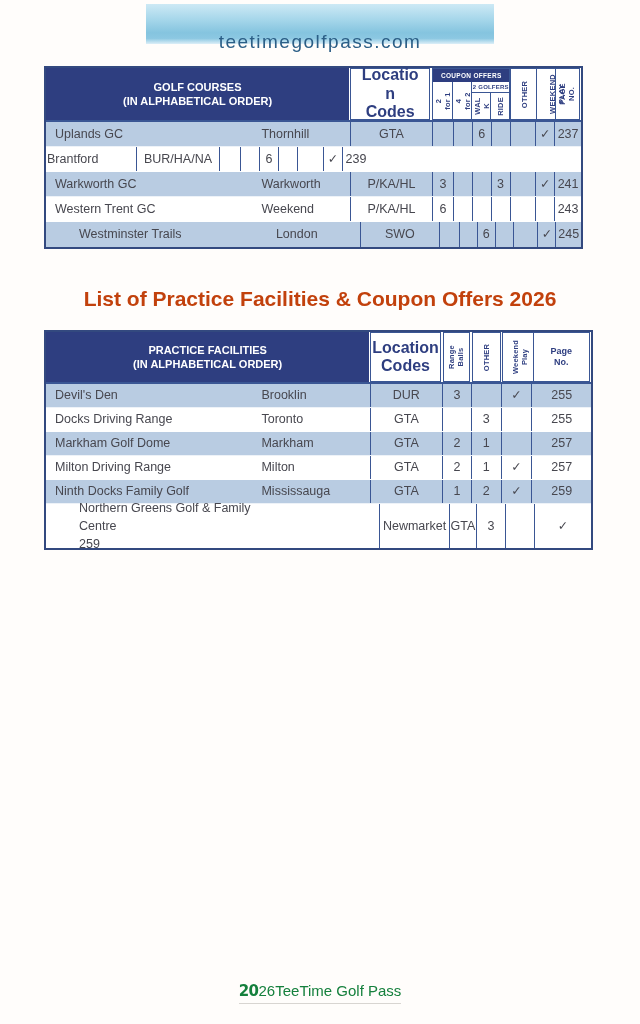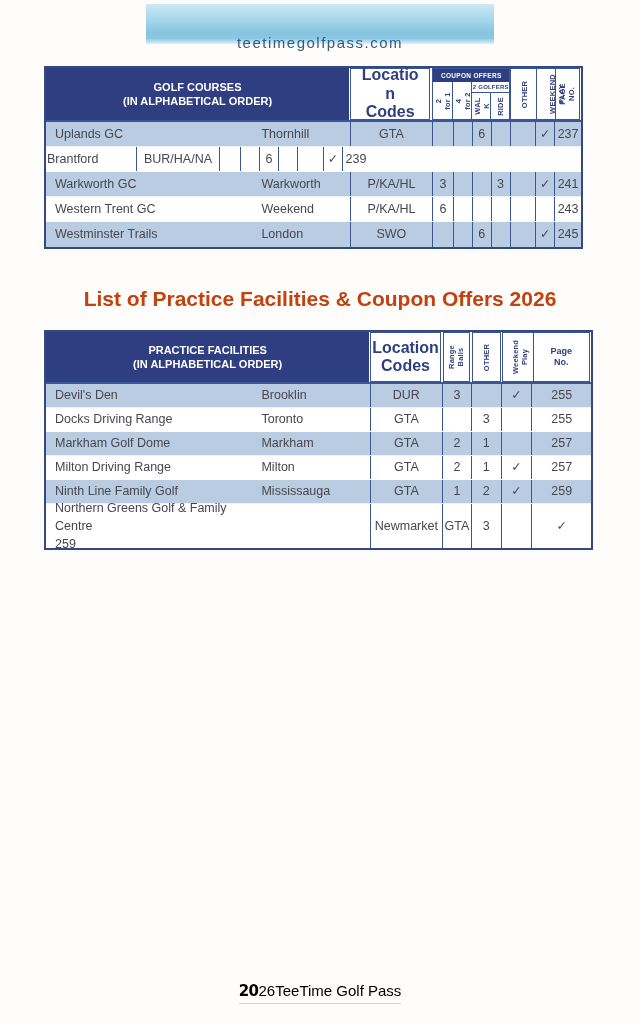--- a/index.html
+++ b/index.html
@@ -18,21 +18,21 @@
     font-family:"Liberation Sans",sans-serif;
     overflow:hidden;
   }
   
   .banner{
     position:absolute;top:4px;left:146px;width:348px;height:40px;
     background:linear-gradient(to bottom,#cde9f5 0%,#a5d6ea 40%,#85c4df 72%,#8cc8e2 86%,#ddeff8 100%);
     display:flex;align-items:center;justify-content:center;
   }
   .banner span{
-    font-size:15px;color:#2b5e86;letter-spacing:1.5px;margin-top:36px;
+    font-size:19px;color:#2b5e86;letter-spacing:1.5px;margin-top:36px;
   }
   
   .tbl{
     position:absolute;left:44px;
     border:2px solid #33497f;
     background:#fff;
   }
   .thead{display:flex;background:#fff;border-bottom:2px solid var(--bd);}
   .title-cell{
     background:var(--navy);color:#fff;font-weight:bold;font-size:11px;line-height:1.3;
@@ -66,21 +66,21 @@
   .cright{width:38px;border-left:1px solid var(--bd);display:flex;flex-direction:column;}
   .golfers-bar{
     height:11px;border-bottom:1px solid var(--bd);
     color:var(--navy);font-weight:bold;font-size:6px;
     display:flex;align-items:center;justify-content:center;letter-spacing:0.2px;
   }
   .cright-cols{flex:1;display:flex;}
   .pageno-label{font-size:9px;line-height:1.2;}
   
   .trow{display:flex;border-bottom:1px solid rgba(255,255,255,0.75);}
-  .trow:last-child{border-bottom:none;}
+  .trow:last-child{border-bottom:none;padding-left:24px;}
   .trow.stripe{background:var(--stripe);}
   .trow.plain{background:#fff;}
   #golf-rows .trow{height:25px;}
   #practice-rows .trow{height:24px;}
   #practice-rows .trow.tall{height:44px;}
   .cell{
     display:flex;align-items:center;justify-content:center;
     font-size:12.5px;color:var(--ink);white-space:pre-line;line-height:1.45;
     border-left:1px solid transparent;
   }
@@ -100,21 +100,21 @@
   .t2-other{width:30px;border-left-color:var(--bd);}
   .t2-weekend{width:31px;border-left-color:var(--bd);}
   .t2-page{width:60px;border-left-color:var(--bd);}
   
   .section-heading{
     position:absolute;top:287px;left:0;width:640px;text-align:center;
     font-size:21px;font-weight:bold;color:#c2410c;
   }
   .footer{
     position:absolute;top:982px;left:0;width:640px;text-align:center;
-    font-size:15px;color:#000000;
+    font-size:15px;color:#15803d;
   }
   .footer .wrap{display:inline-block;border-bottom:1px solid #d8d5d1;padding-bottom:3px;}
   .footer .logo{font-weight:bold;letter-spacing:-0.5px;font-family:"DejaVu Sans",sans-serif;}
 </style>
 </head>
 <body>
 
 <div class="banner">
   <span>teetimegolfpass.com</span>
 </div>
@@ -302,21 +302,21 @@
       <div class="trow plain">
         <div class="cell t2-name">Milton Driving Range</div>
         <div class="cell t2-town">Milton</div>
         <div class="cell t2-codes">GTA</div>
         <div class="cell t2-range">2</div>
         <div class="cell t2-other">1</div>
         <div class="cell t2-weekend">✓</div>
         <div class="cell t2-page">257</div>
       </div>
       <div class="trow stripe">
-        <div class="cell t2-name">Ninth Line Family Golf</div>
+        <div class="cell t2-name">Ninth Docks Family Golf</div>
         <div class="cell t2-town">Mississauga</div>
         <div class="cell t2-codes">GTA</div>
         <div class="cell t2-range">1</div>
         <div class="cell t2-other">2</div>
         <div class="cell t2-weekend">✓</div>
         <div class="cell t2-page">259</div>
       </div>
       <div class="trow plain tall">
         <div class="cell t2-name">Northern Greens Golf &amp; Family Centre
 259</div>

